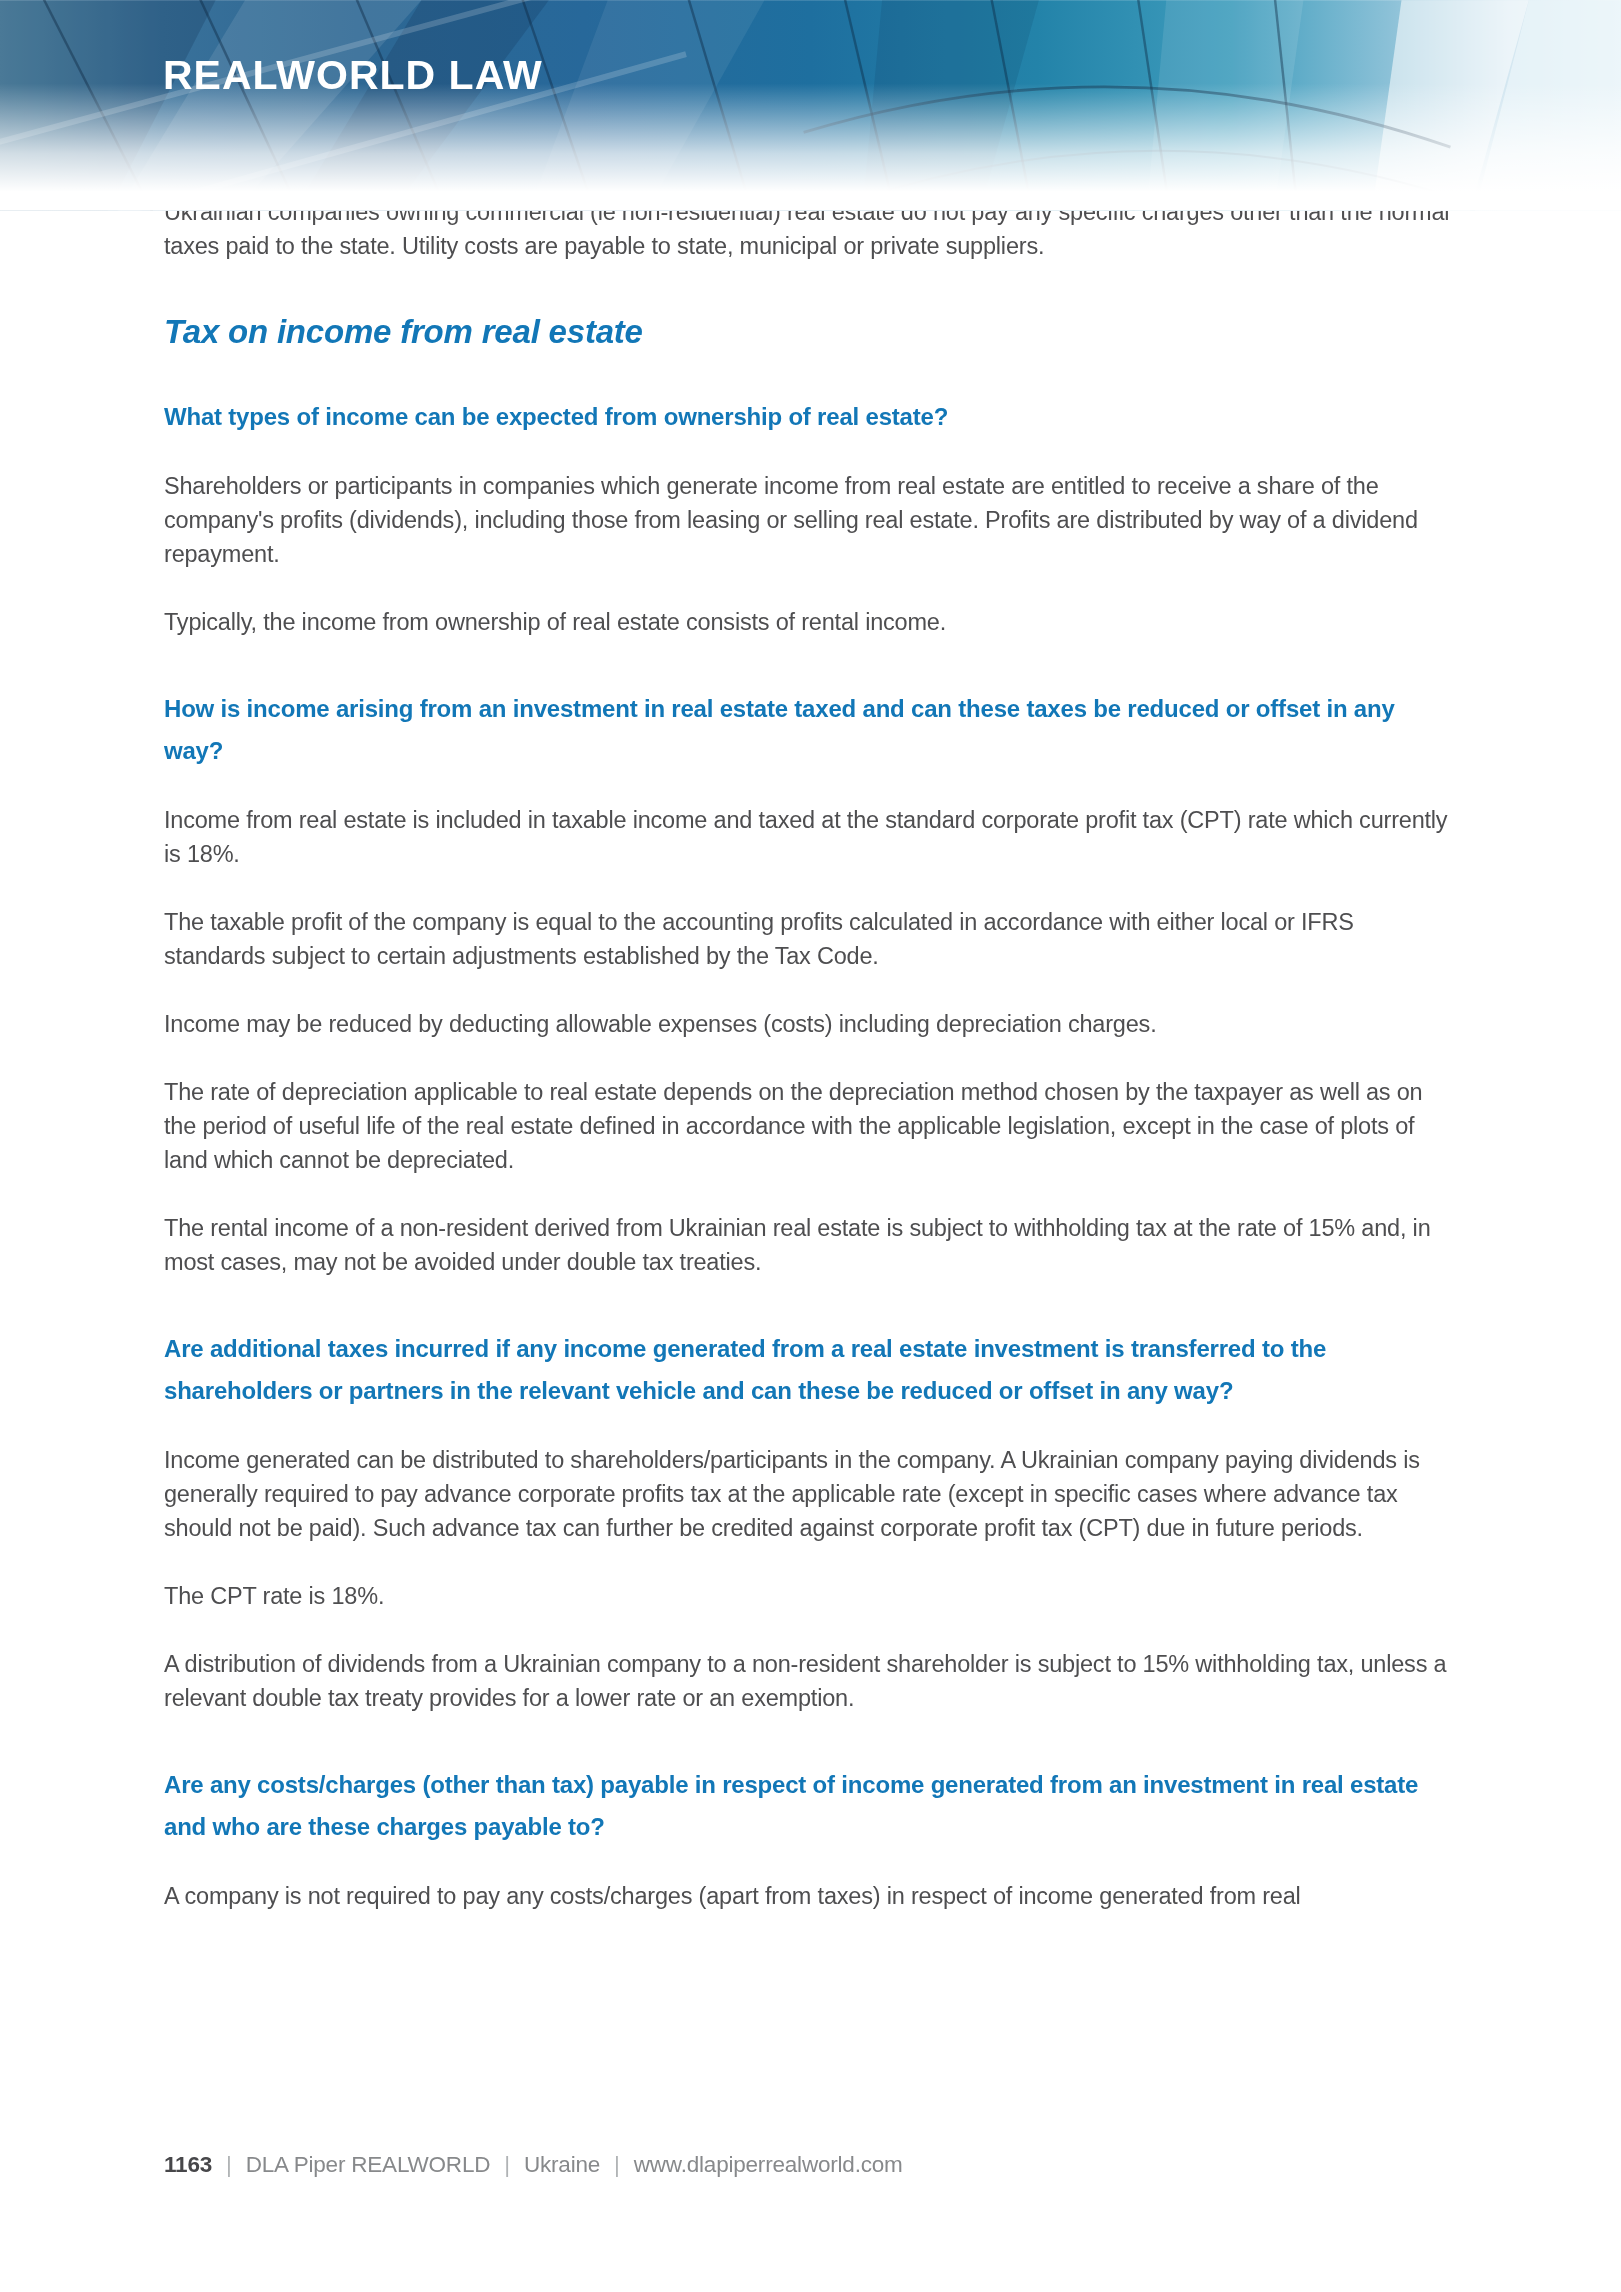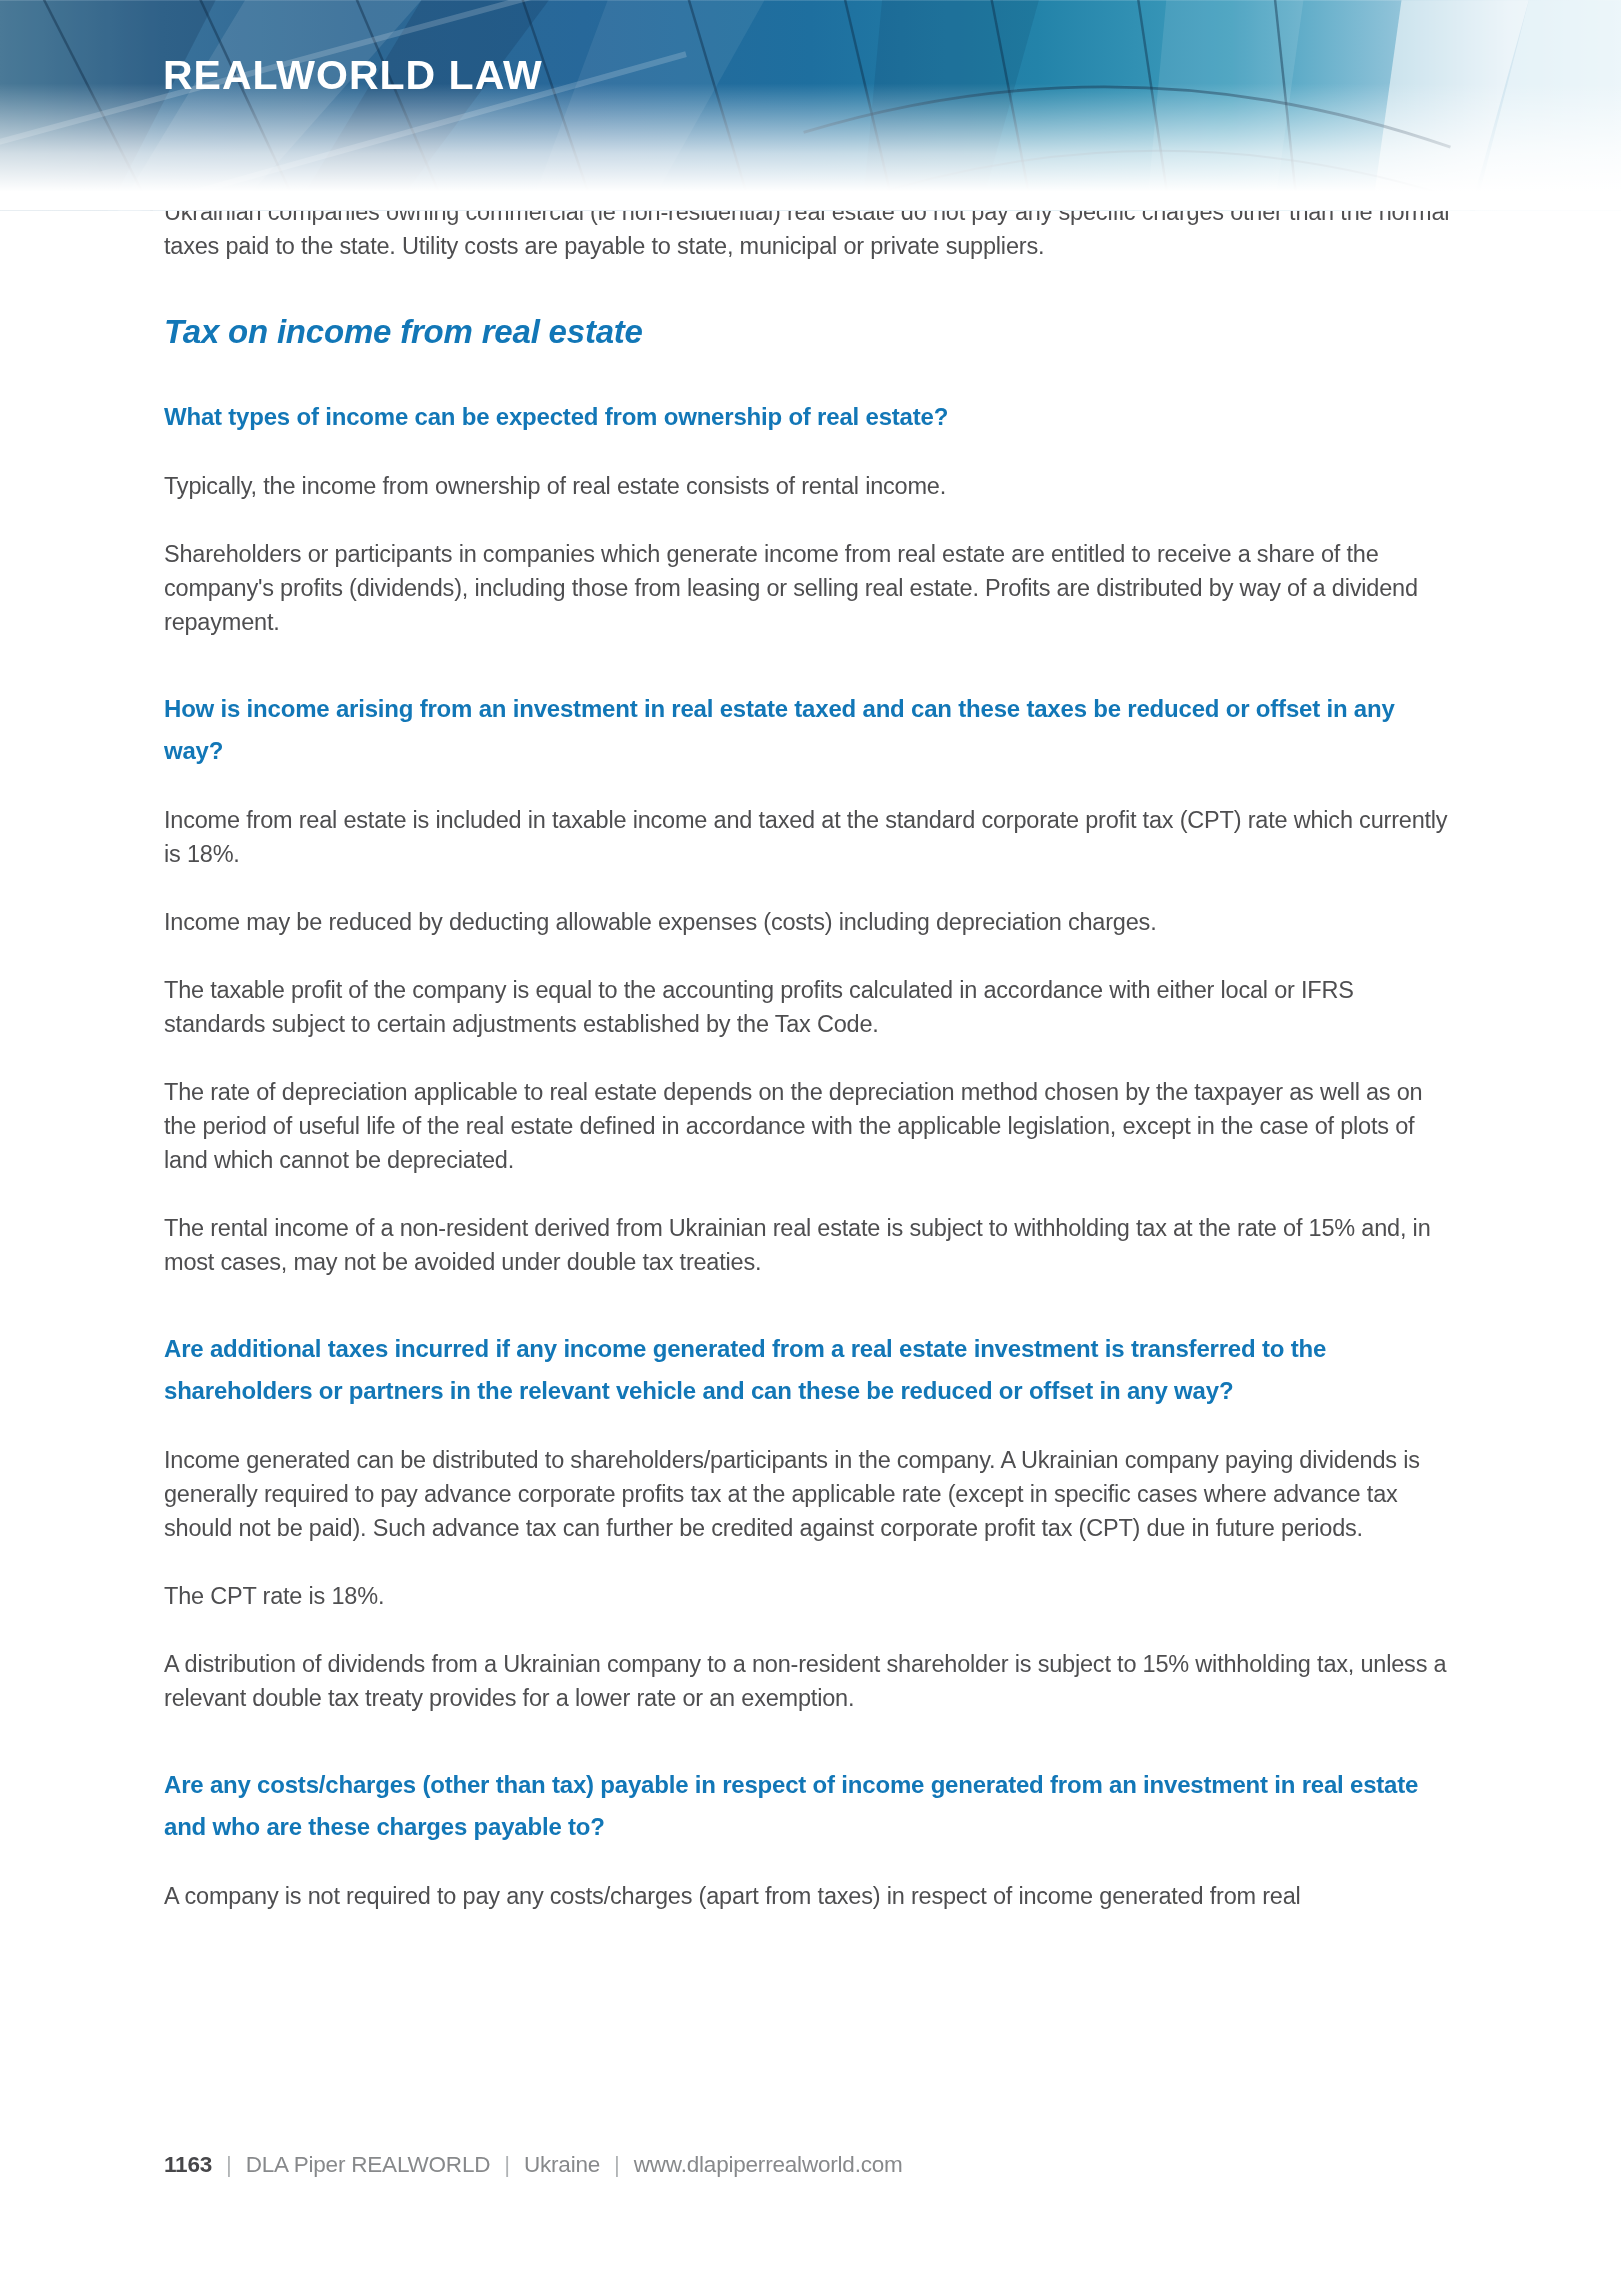--- a/index.html
+++ b/index.html
@@ -139,26 +139,26 @@
 
       <rect x="0" y="85" width="1654" height="130" fill="url(#fade)"></rect>
     </svg>
     <h1 class="brand">REALWORLD LAW</h1>
   </header>
 
   <main class="content">
     <p class="para">Ukrainian companies owning commercial (ie non-residential) real estate do not pay any specific charges other than the normal taxes paid to the state. Utility costs are payable to state, municipal or private suppliers.</p>
     <h2 class="section">Tax on income from real estate</h2>
     <h3 class="q">What types of income can be expected from ownership of real estate?</h3>
+    <p class="para">Shareholders or participants in companies which generate income from real estate are entitled to receive a share of the company's profits (dividends), including those from leasing or selling real estate. Profits are distributed by way of a dividend repayment.</p>
     <p class="para">Typically, the income from ownership of real estate consists of rental income.</p>
-    <p class="para">Shareholders or participants in companies which generate income from real estate are entitled to receive a share of the company's profits (dividends), including those from leasing or selling real estate. Profits are distributed by way of a dividend repayment.</p>
     <h3 class="q">How is income arising from an investment in real estate taxed and can these taxes be reduced or offset in any way?</h3>
     <p class="para">Income from real estate is included in taxable income and taxed at the standard corporate profit tax (CPT) rate which currently is 18%.</p>
+    <p class="para">The taxable profit of the company is equal to the accounting profits calculated in accordance with either local or IFRS standards subject to certain adjustments established by the Tax Code.</p>
     <p class="para">Income may be reduced by deducting allowable expenses (costs) including depreciation charges.</p>
-    <p class="para">The taxable profit of the company is equal to the accounting profits calculated in accordance with either local or IFRS standards subject to certain adjustments established by the Tax Code.</p>
     <p class="para">The rate of depreciation applicable to real estate depends on the depreciation method chosen by the taxpayer as well as on the period of useful life of the real estate defined in accordance with the applicable legislation, except in the case of plots of land which cannot be depreciated.</p>
     <p class="para">The rental income of a non-resident derived from Ukrainian real estate is subject to withholding tax at the rate of 15% and, in most cases, may not be avoided under double tax treaties.</p>
     <h3 class="q">Are additional taxes incurred if any income generated from a real estate investment is transferred to the shareholders or partners in the relevant vehicle and can these be reduced or offset in any way?</h3>
     <p class="para">Income generated can be distributed to shareholders/participants in the company. A Ukrainian company paying dividends is generally required to pay advance corporate profits tax at the applicable rate (except in specific cases where advance tax should not be paid). Such advance tax can further be credited against corporate profit tax (CPT) due in future periods.</p>
     <p class="para">The CPT rate is 18%.</p>
     <p class="para">A distribution of dividends from a Ukrainian company to a non-resident shareholder is subject to 15% withholding tax, unless a relevant double tax treaty provides for a lower rate or an exemption.</p>
     <h3 class="q">Are any costs/charges (other than tax) payable in respect of income generated from an investment in real estate and who are these charges payable to?</h3>
     <p class="para">A company is not required to pay any costs/charges (apart from taxes) in respect of income generated from real</p>
   </main>
 

